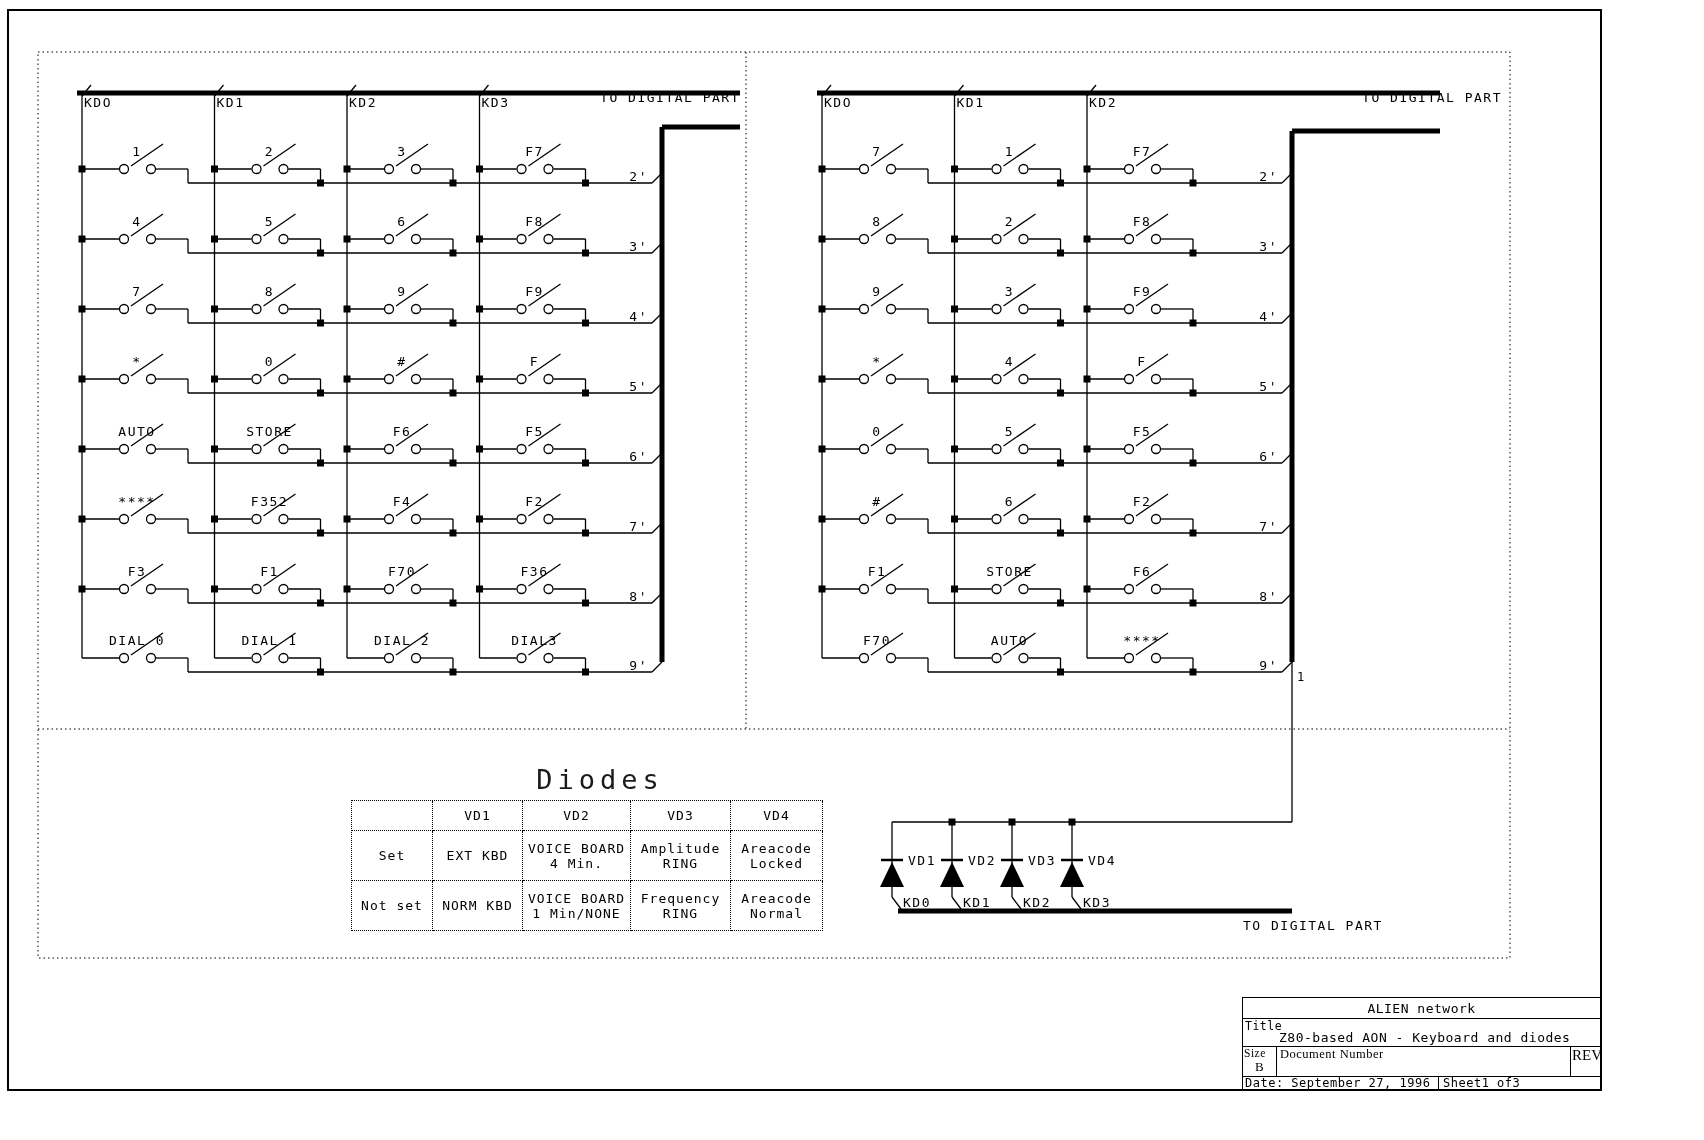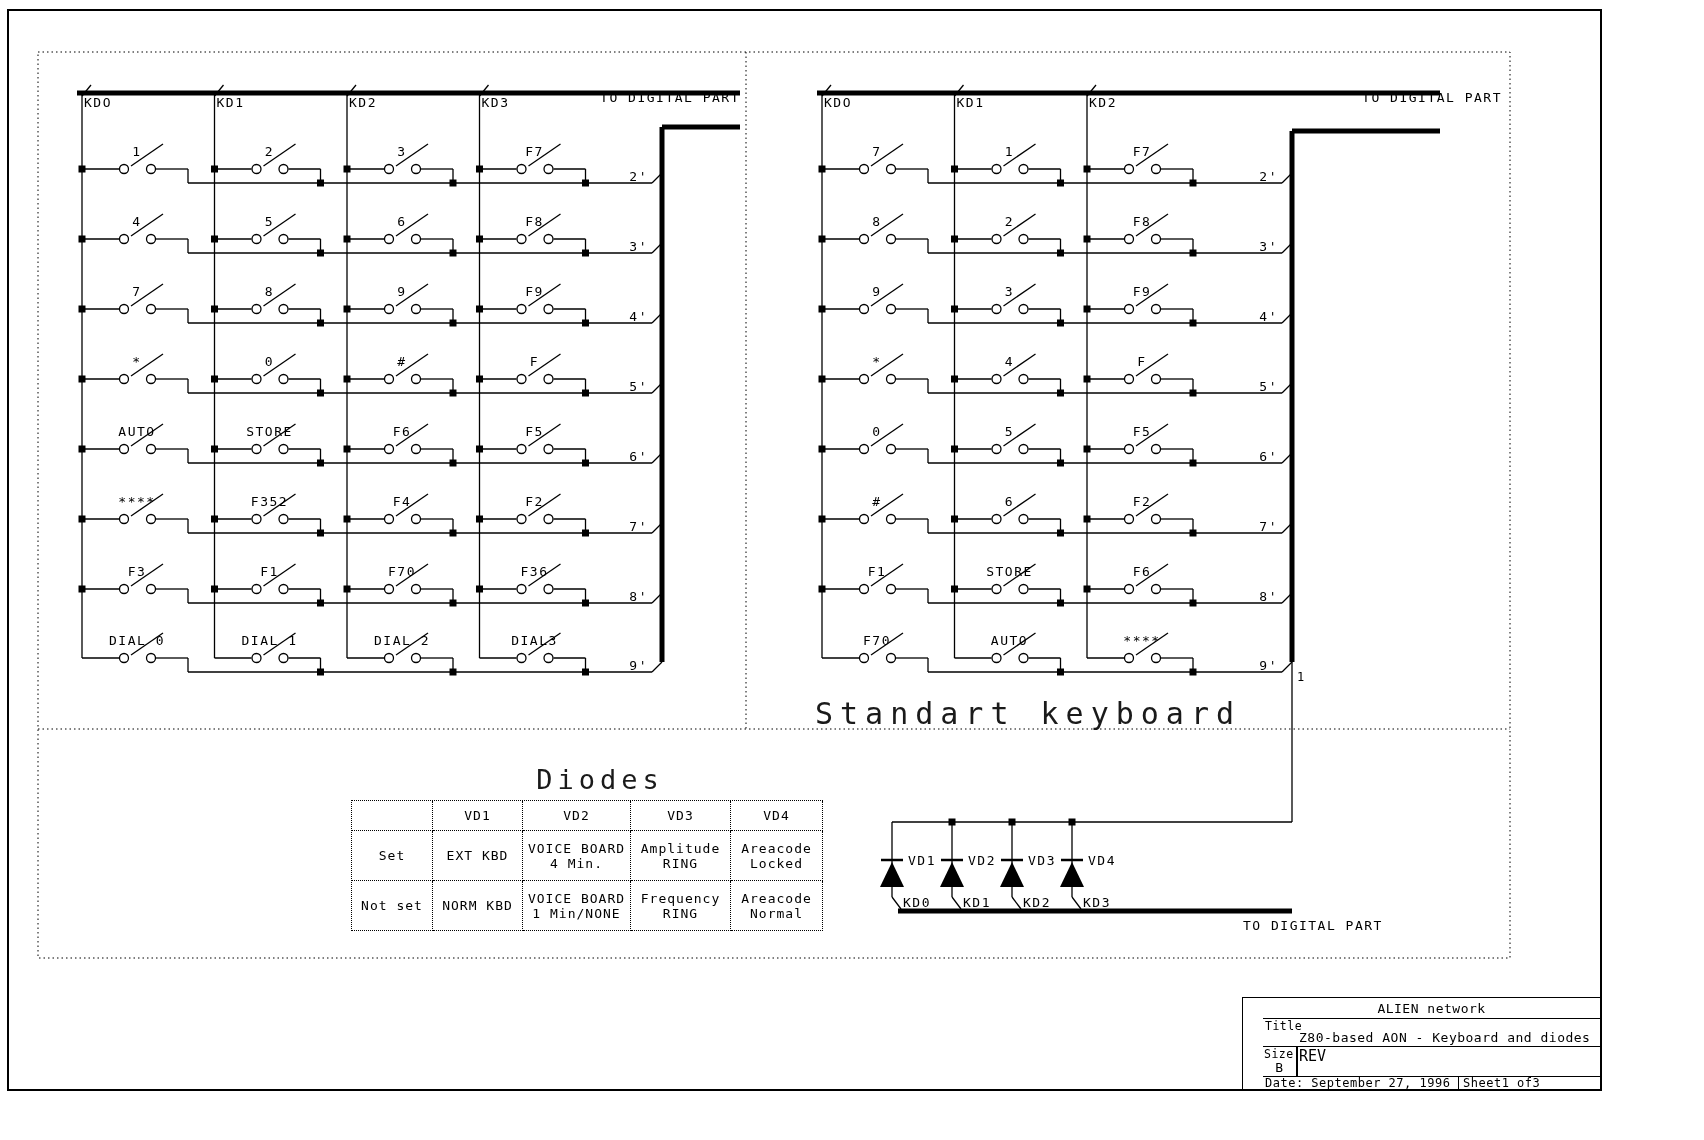--- a/index.html
+++ b/index.html
@@ -17,27 +17,27 @@
   .dt{position:absolute;left:351px;top:800px;width:471px;height:130px;
       border-top:1px dotted #000;border-left:1px dotted #000;
       display:grid;grid-template-columns:81px 90px 108px 100px 92px;grid-template-rows:30px 50px 50px;
       font-size:13px;letter-spacing:1px;}
   .dt-cell{border-right:1px dotted #000;border-bottom:1px dotted #000;
       display:flex;align-items:center;justify-content:center;text-align:center;
       white-space:pre-line;line-height:15px;overflow:hidden;}
 
   
   .tb{position:absolute;left:1242px;top:997px;width:359px;height:93px;
-      border:1.5px solid #000;box-sizing:border-box;font-size:13px;letter-spacing:0.5px;padding-left:20px;}
+      border:1.5px solid #000;box-sizing:border-box;font-size:13px;letter-spacing:0.5px;}
   .tb-r1{height:21px;border-bottom:1.5px solid #000;box-sizing:border-box;
       display:flex;align-items:center;justify-content:center;}
   .tb-r2{height:28px;border-bottom:1.5px solid #000;box-sizing:border-box;position:relative;}
   .tb-r2 .lbl{position:absolute;left:2px;top:0;font-size:11.5px;}
   .tb-r2 .val{position:absolute;left:36px;bottom:1px;font-size:13px;white-space:nowrap;}
-  .tb-r3{height:30px;border-bottom:1.5px solid #000;box-sizing:border-box;display:flex;}
+  .tb-r3{height:30px;border-bottom:1.5px solid #000;box-sizing:border-box;display:flex;font-family:Liberation Serif, serif;}
   .tb-size{width:34px;border-right:1.5px solid #000;box-sizing:border-box;position:relative;}
   .tb-size .lbl{position:absolute;left:1px;top:0;font-size:11.5px;}
   .tb-size .val{position:absolute;left:0;right:0;bottom:1px;text-align:center;}
   .tb-doc{flex:1;position:relative;}
   .tb-doc .lbl{position:absolute;left:3px;top:0;font-size:12.5px;}
   .tb-rev{width:30px;border-left:1.5px solid #000;box-sizing:border-box;position:relative;}
   .tb-rev .lbl{position:absolute;left:1px;top:0;font-size:15px;letter-spacing:0;}
   .tb-r4{height:13px;display:flex;font-size:12px;line-height:12px;}
   .tb-date{width:196px;border-right:1.5px solid #000;box-sizing:border-box;padding-left:2px;white-space:nowrap;overflow:hidden;}
   .tb-sheet{flex:1;display:flex;justify-content:flex-start;padding:0 4px;white-space:nowrap;}
@@ -638,21 +638,20 @@
       <line x1="1061" y1="860" x2="1083" y2="860" stroke="#000" stroke-width="2.5"></line>
       <polygon points="1060,887 1084,887 1072,862" fill="#000"></polygon>
       <line x1="1072" y1="897" x2="1081" y2="909" stroke="#000" stroke-width="1.3"></line>
       <text x="1088" y="865" text-anchor="start" font-size="13">VD4</text>
       <text x="1083" y="907" text-anchor="start" font-size="13">KD3</text>
       <line x1="898" y1="911" x2="1292" y2="911" stroke="#000" stroke-width="5"></line>
       <text x="1243" y="930" text-anchor="start" font-size="13">TO DIGITAL PART</text>
     </svg>
 
 
-  <div class="kb-title" style="left:1028px;top:696px;">Standart keyboard</div>
 
   <div class="diodes-title" style="left:600px;top:764px;">Diodes</div>
 
   <div class="dt">
     <div class="dt-cell"></div>
     <div class="dt-cell">VD1</div>
     <div class="dt-cell">VD2</div>
     <div class="dt-cell">VD3</div>
     <div class="dt-cell">VD4</div>
 
@@ -678,20 +677,23 @@
   <div class="tb">
     <div class="tb-r1">ALIEN network</div>
     <div class="tb-r2">
       <span class="lbl">Title</span>
       <span class="val">Z80-based AON - Keyboard and diodes</span>
     </div>
     <div class="tb-r3">
       <div class="tb-size">
         <span class="lbl">Size</span>
         <span class="val">B</span>
+      </div>
+      <div class="tb-doc">
+        <span class="lbl">Document Number</span>
       </div>
       <div class="tb-rev">
         <span class="lbl">REV</span>
       </div>
     </div>
     <div class="tb-r4">
       <div class="tb-date">Date: September 27, 1996</div>
       <div class="tb-sheet">
         <span>Sheet</span>
         <span>1 of</span>

